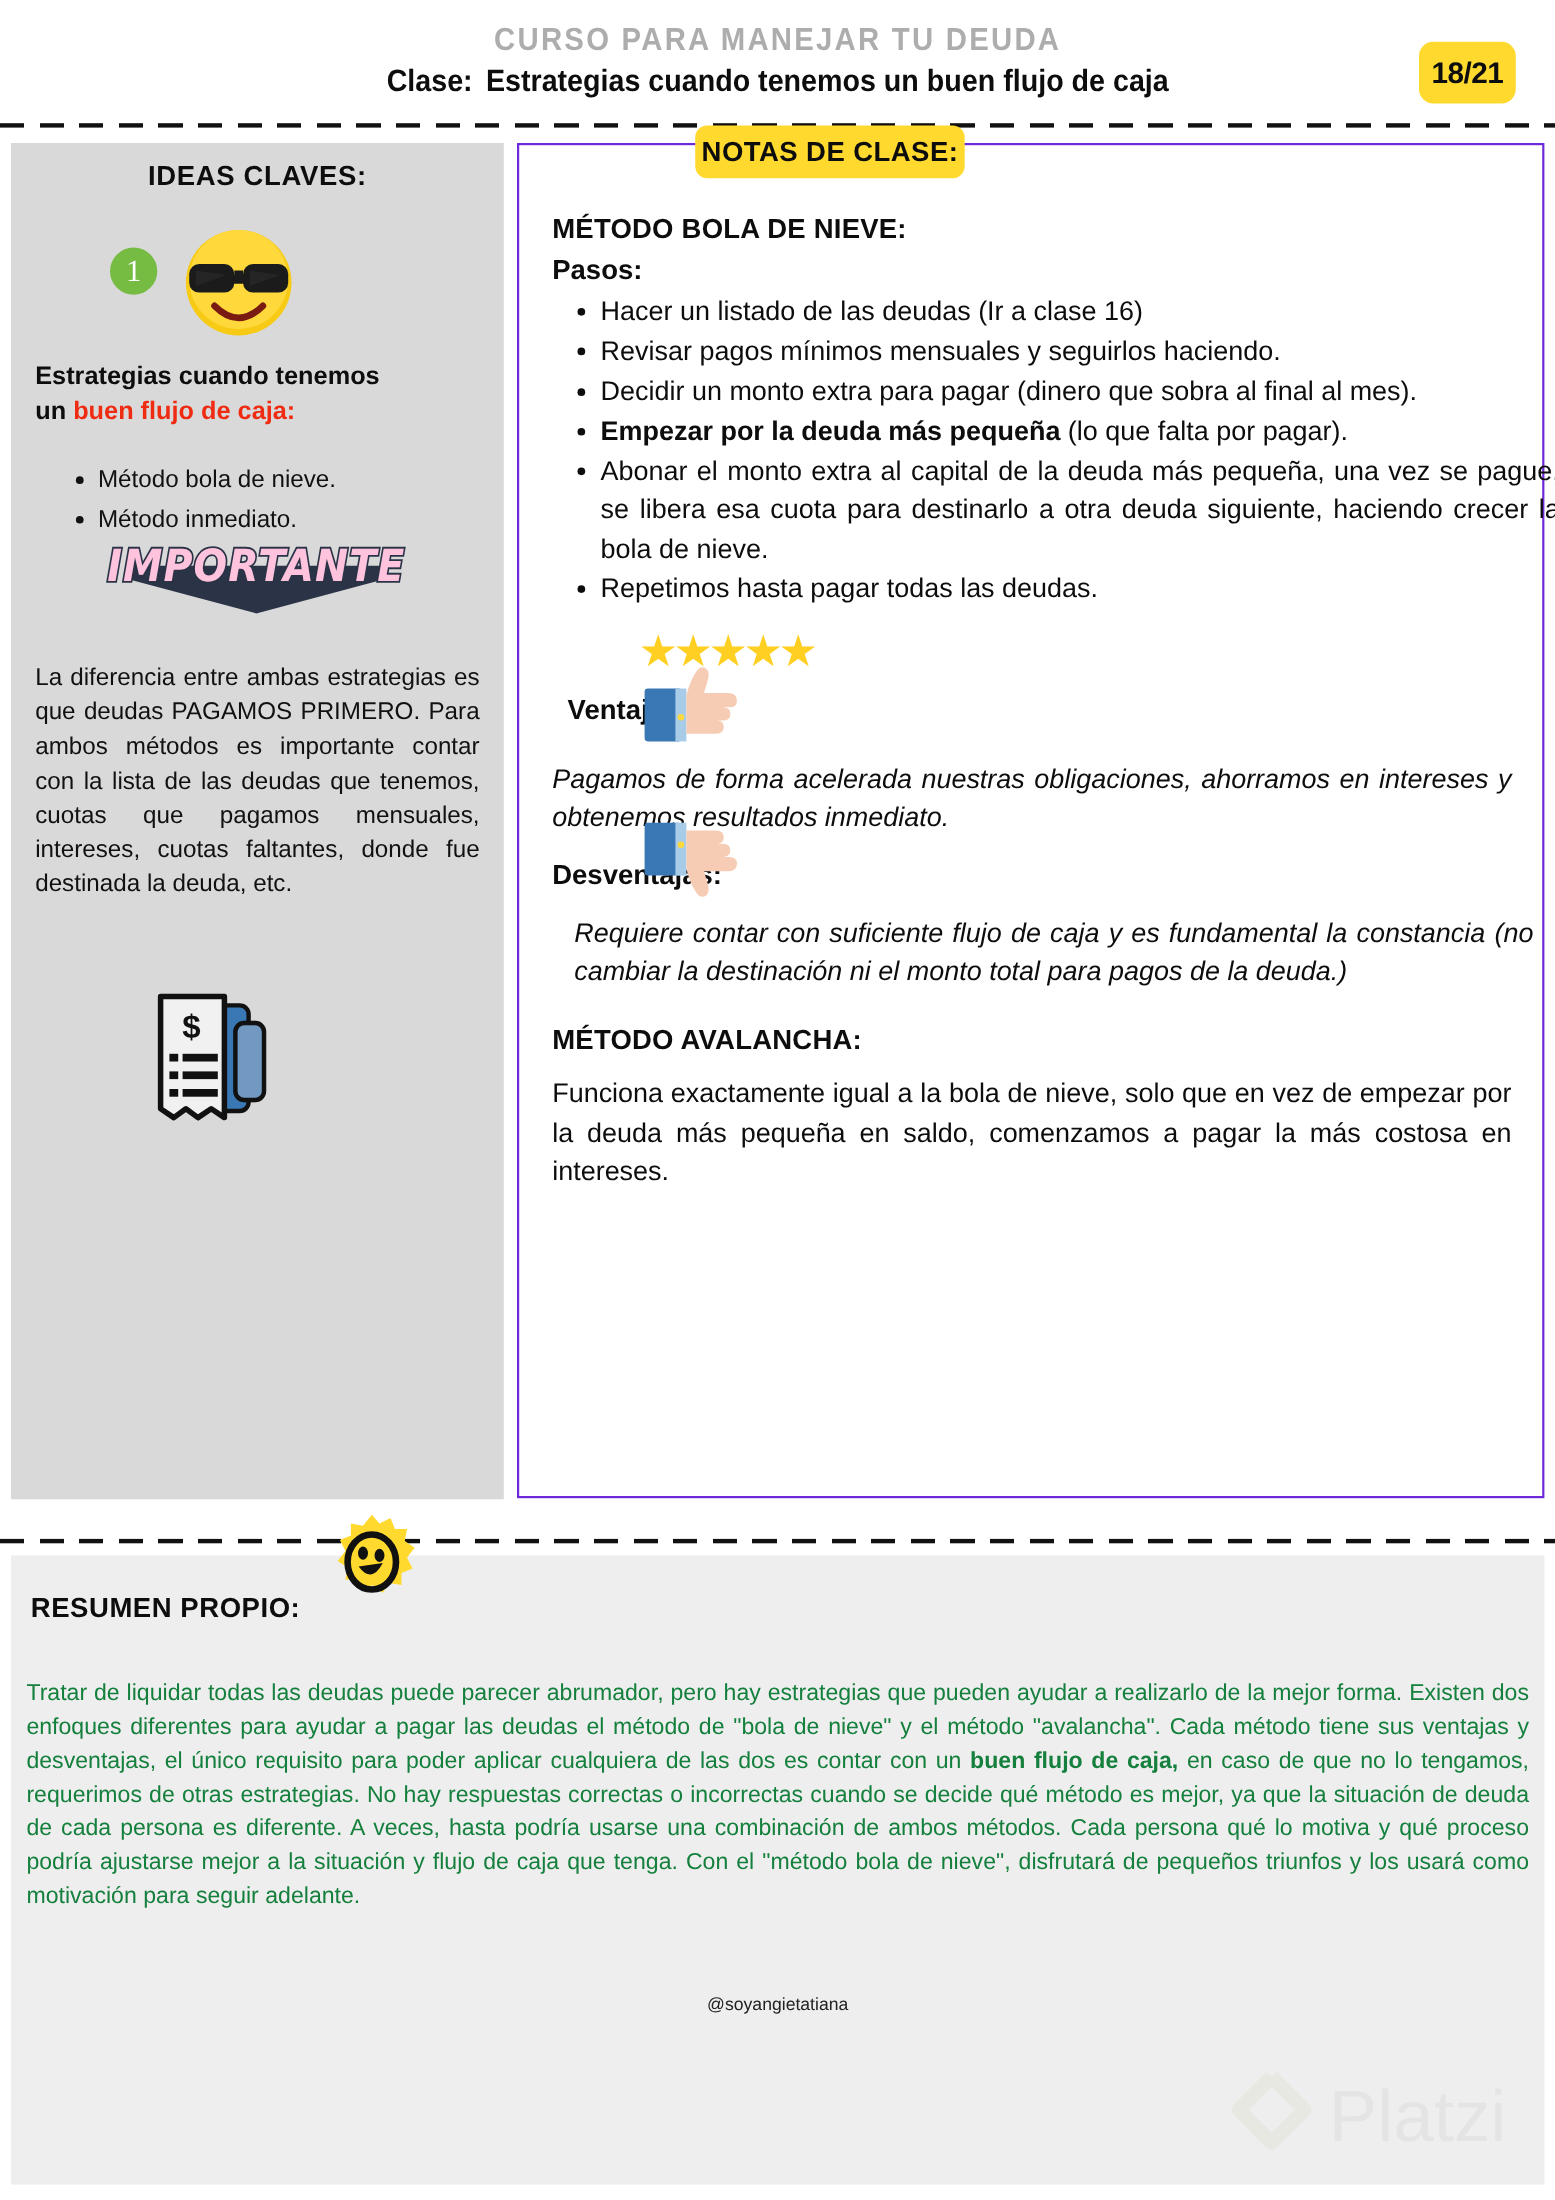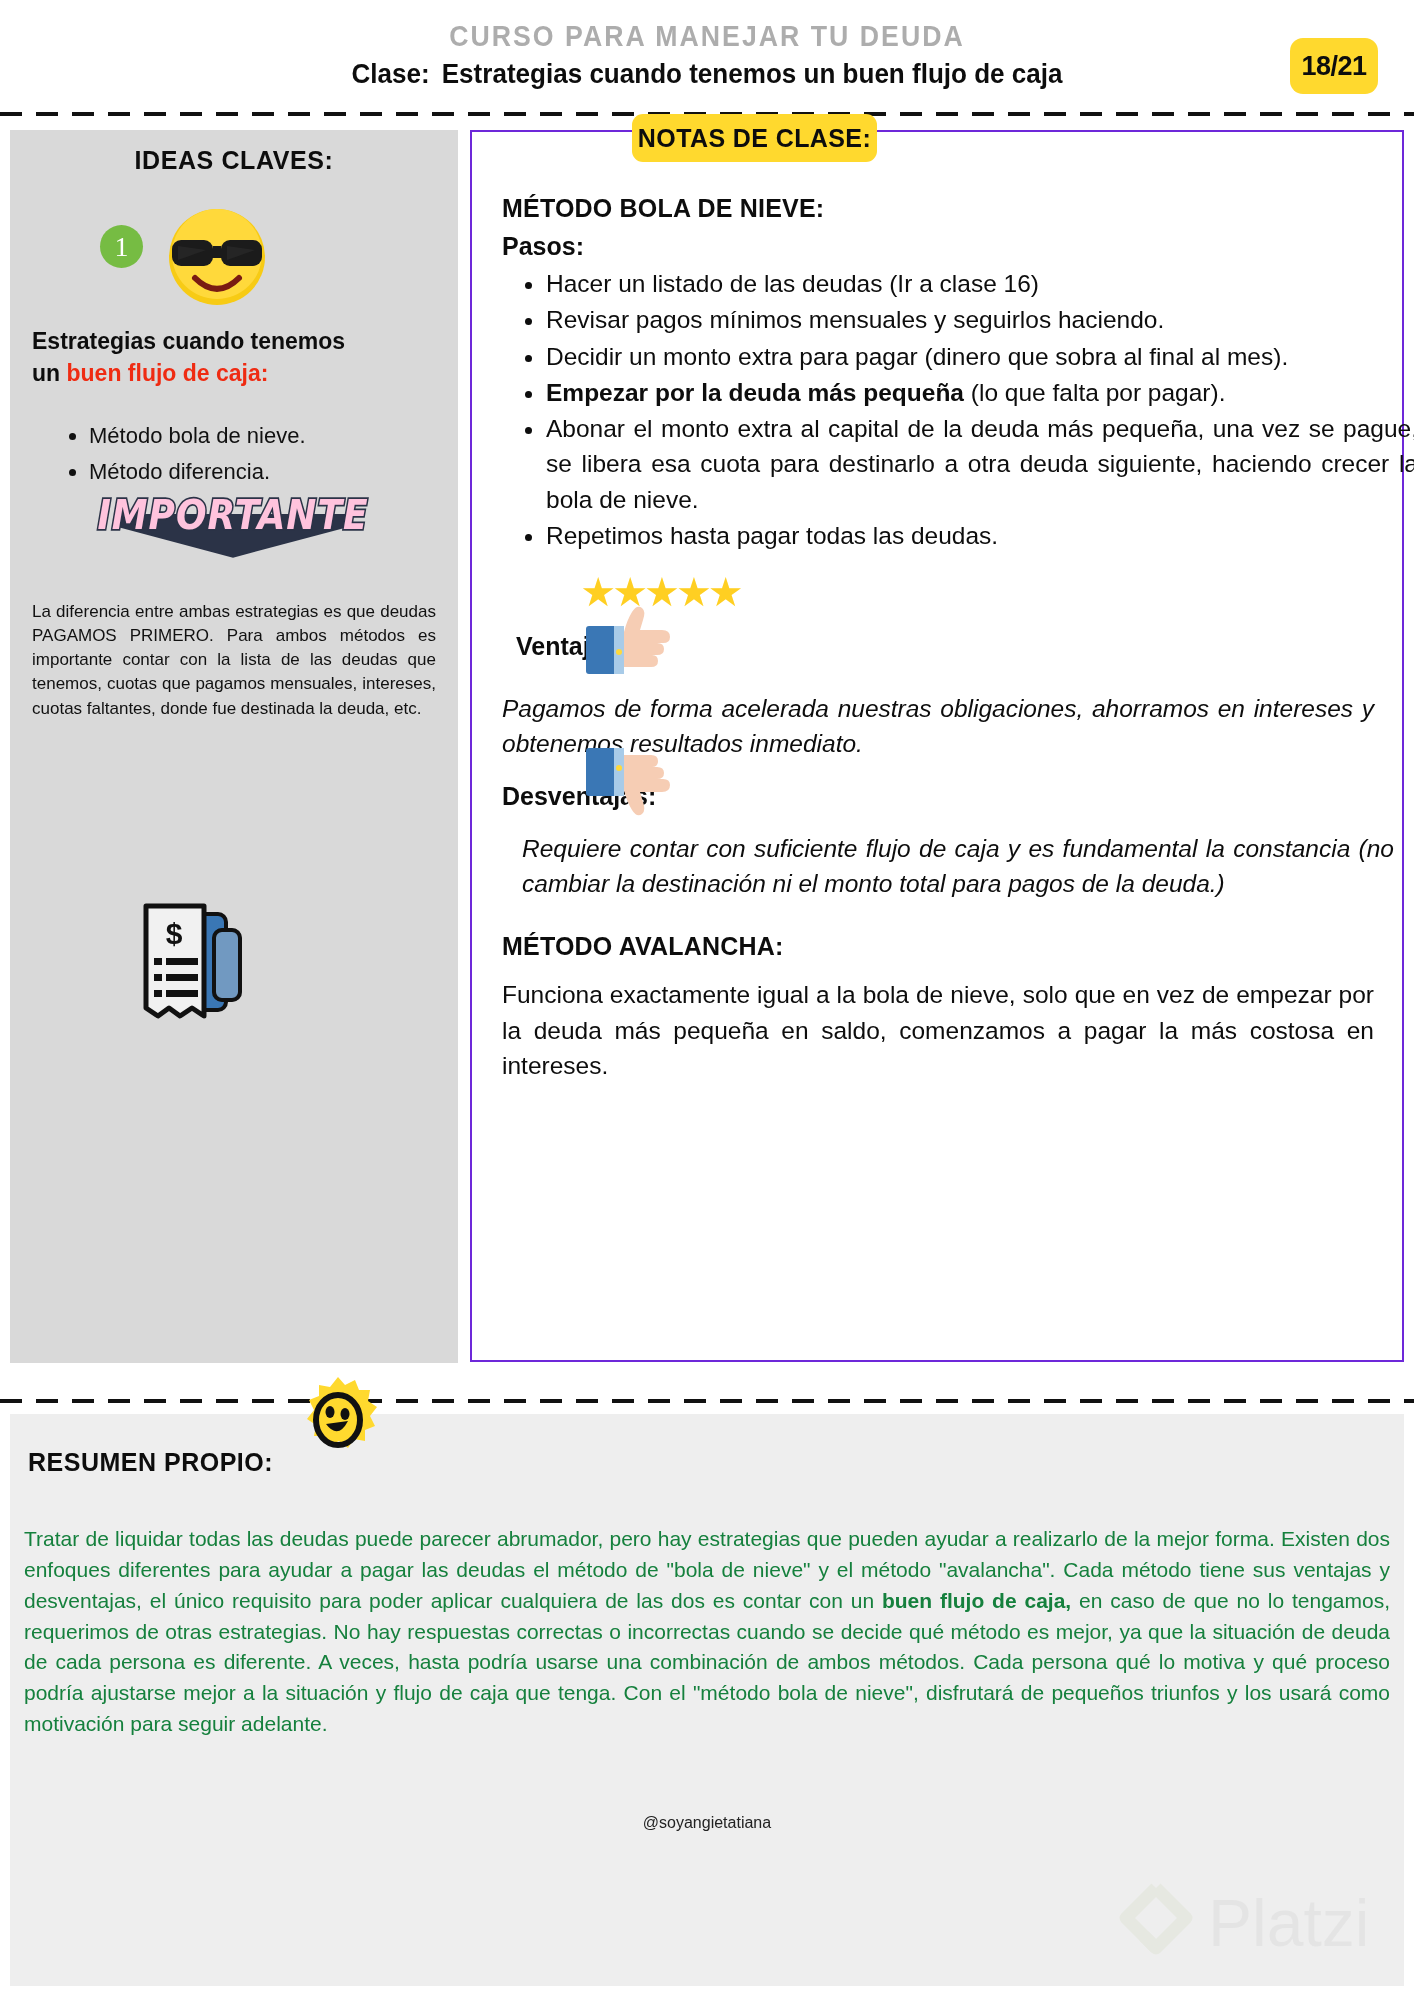--- a/index.html
+++ b/index.html
@@ -73,21 +73,21 @@
   .important-txt{
     position:absolute;left:0;top:4px;width:330px;text-align:center;
     font-size:36px;font-weight:bold;font-style:italic;letter-spacing:1px;
     color:#ffc3dd;
     -webkit-text-stroke:3px #2b3347;paint-order:stroke fill;
     font-family:"DejaVu Sans",sans-serif;
     transform:scaleY(1.12);transform-origin:top center;
   }
   .lp-para{
     position:absolute;left:22px;top:470px;width:404px;
-    font-size:17px;line-height:1.42;text-align:justify;color:#111;
+    font-size:22px;line-height:1.42;text-align:justify;color:#111;
   }
   .bill-icon{position:absolute;left:118px;top:760px;width:130px;height:135px;}
 
   
   .right-panel{
     position:absolute;left:470px;top:130px;width:934px;height:1232px;
     background:#ffffff;border:2px solid #6d28d9;box-sizing:border-box;
   }
   .notas-badge{
     position:absolute;left:160px;top:-18px;width:245px;height:48px;
@@ -174,21 +174,21 @@
       </svg>
     </div>
 
     <div class="lp-head">
       <span>Estrategias cuando tenemos</span><br>
       <span>un </span><span class="red">buen flujo de caja:</span>
     </div>
 
     <ul class="lp-list">
       <li>Método bola de nieve.</li>
-      <li>Método diferencia.</li>
+      <li>Método inmediato.</li>
     </ul>
 
     <div class="important-wrap">
       <svg viewBox="0 0 330 88" style="position:absolute;left:0;top:26px;width:330px;height:62px;">
         <polygon points="0,0 330,0 330,18 165,62 0,18" fill="#2b3347"></polygon>
       </svg>
       <div class="important-txt">IMPORTANTE</div>
     </div>
 
     <div class="lp-para">La diferencia entre ambas estrategias es que deudas PAGAMOS PRIMERO. Para ambos métodos es importante contar con la lista de las deudas que tenemos, cuotas que pagamos mensuales, intereses, cuotas faltantes, donde fue destinada la deuda, etc.</div>

